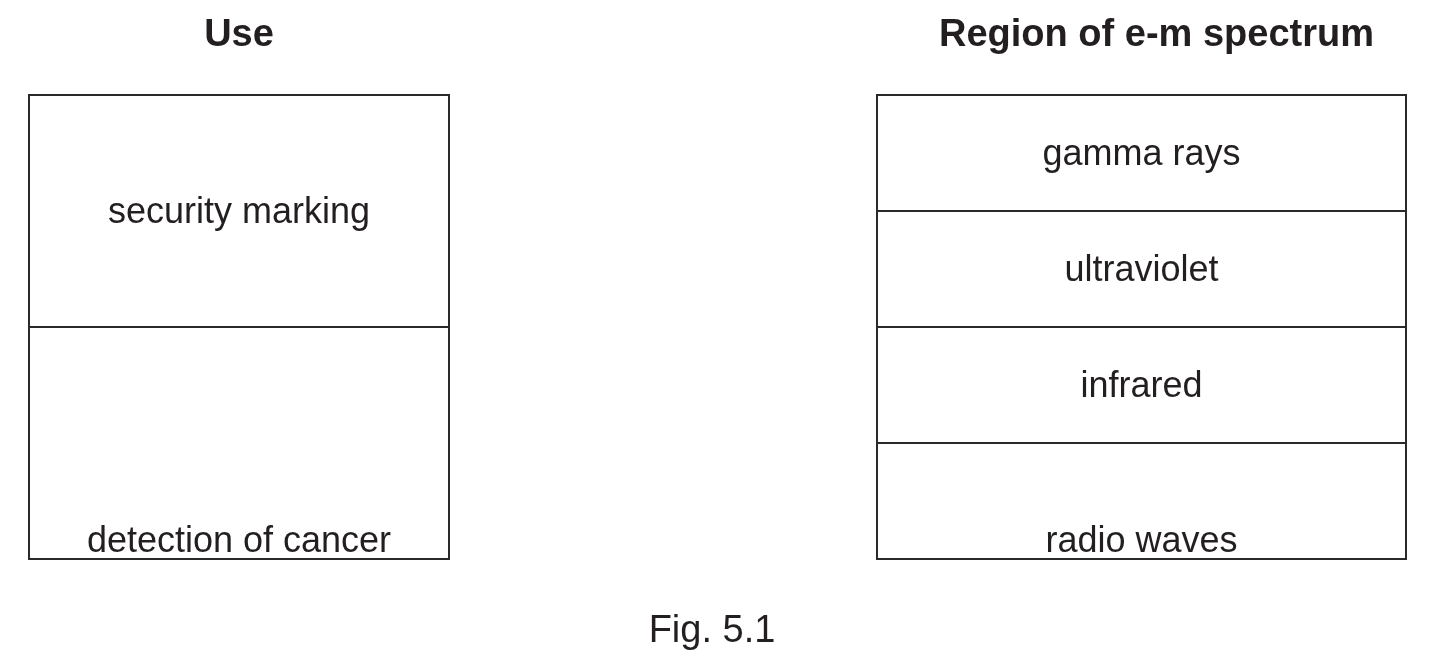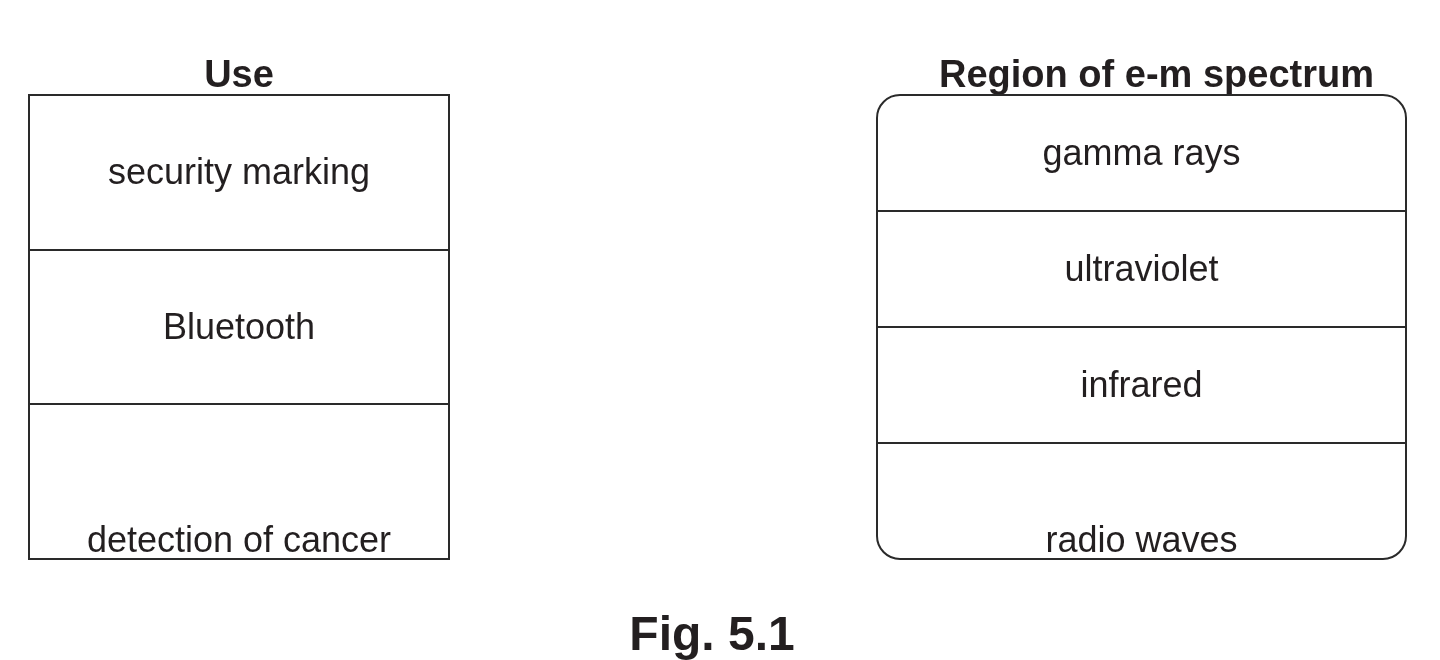--- a/index.html
+++ b/index.html
@@ -19,36 +19,35 @@
 
   .col-title{
     position:absolute;
     top:14px;
     font-size:38px;
     font-weight:bold;
     line-height:1;
     text-align:center;
     color:var(--ink);
     white-space:nowrap;
-    margin-top:41px;
   }
   .col-title.left-col{ left:28px;  width:422px; }
   .col-title.right-col{ left:891px; width:531px; }
 
   .match-table{
     position:absolute;
     top:94px;
     height:466px;
     border:2px solid var(--line);
     background:var(--bg);
     display:flex;
     flex-direction:column;
   }
   .match-table.left-col{ left:28px;  width:422px; }
-  .match-table.right-col{ left:876px; width:531px;border-radius:24px; }
+  .match-table.right-col{ left:876px; width:531px; }
 
   .match-row{
     flex:1;
     display:flex;
     align-items:center;
     justify-content:center;
     border-bottom:2px solid var(--line);
   }
   .match-row:last-child{ border-bottom:none;align-items:flex-end; }
 
@@ -58,42 +57,39 @@
     color:var(--ink);
     white-space:nowrap;
   }
 
   .fig-caption{
     position:absolute;
     top:610px;
     left:572px;
     width:280px;
     text-align:center;
-    font-size:48px;
-    font-weight:bold;
+    font-size:38px;
+    font-weight:normal;
     line-height:1;
     color:var(--ink);
     white-space:nowrap;
   }
 </style>
 </head>
 <body>
 
 <div class="figure">
 
   <div class="col-title left-col">Use</div>
 
   <div class="col-title right-col">Region of e-m spectrum</div>
 
   <div class="match-table left-col">
     <div class="match-row">
       <span class="cell-label">security marking</span>
-    </div>
-    <div class="match-row">
-      <span class="cell-label">Bluetooth</span>
     </div>
     <div class="match-row">
       <span class="cell-label">detection of cancer</span>
     </div>
   </div>
 
   <div class="match-table right-col">
     <div class="match-row">
       <span class="cell-label">gamma rays</span>
     </div>

